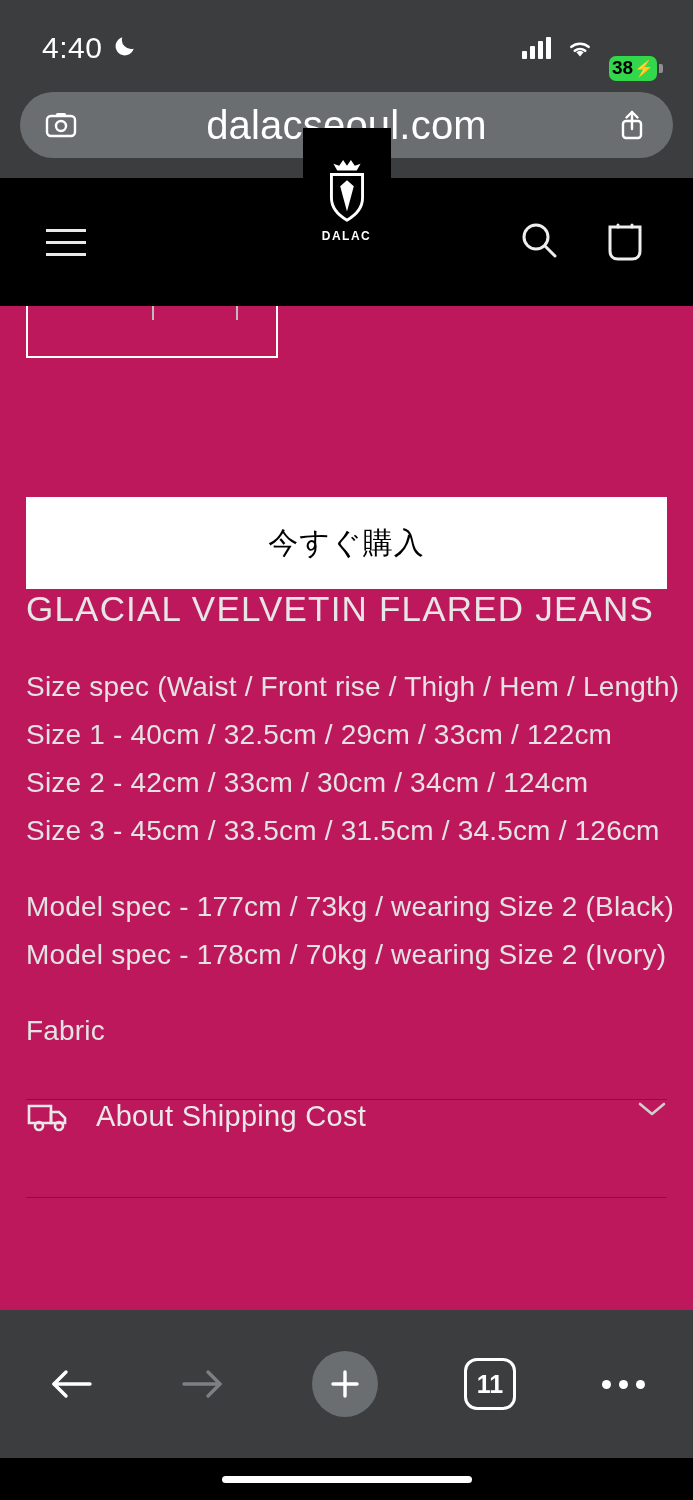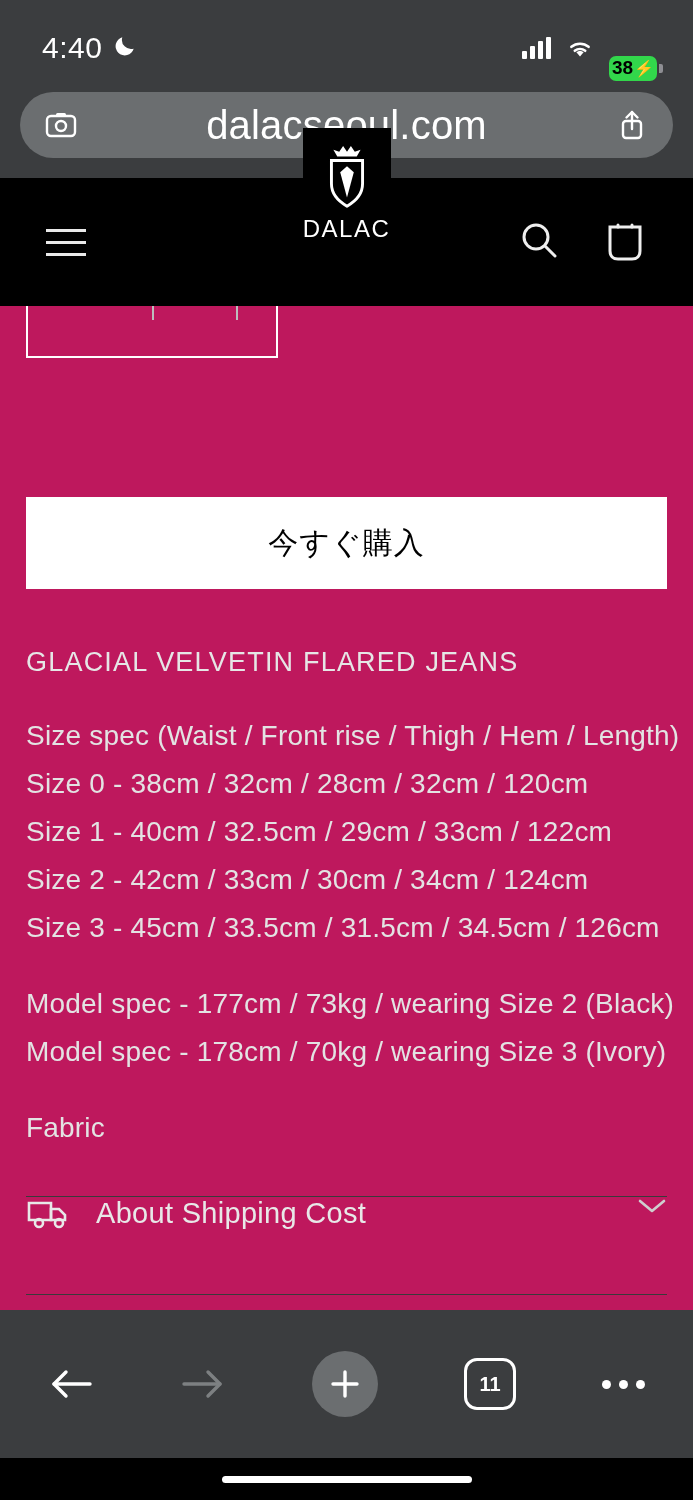--- a/index.html
+++ b/index.html
@@ -132,22 +132,22 @@
     background: #000;
     display: flex;
     flex-direction: column;
     align-items: center;
     justify-content: flex-end;
     padding-bottom: 10px;
   }
   .crest { width: 58px; height: 70px; margin-bottom: 2px; }
   .brand-name {
     color: #fff;
-    font-size: 24px;
-    font-weight: 400;
+    font-size: 12px;
+    font-weight: 700;
     letter-spacing: 1.5px;
     text-align: center;
   }
   .header-right { display: flex; align-items: center; gap: 42px; }
 
   
   .page {
     flex: 1 1 auto;
     background: #be185d;
     overflow: hidden;
@@ -182,22 +182,21 @@
     align-items: center;
     justify-content: center;
     letter-spacing: 1px;
   }
 
   .desc {
     padding: 0 26px;
     color: #dcdcdc;
   }
   .product-title {
-    margin-top: 58px;
-    font-size: 27px;
+    font-size: 35px;
     letter-spacing: 1.2px;
     color: #e6e6e6;
     font-family: "Liberation Sans Narrow", "Liberation Sans", sans-serif;
   }
   .spec-block { margin-top: 34px; }
   .spec-line {
     font-size: 28px;
     line-height: 48px;
     color: #e3e3e3;
     letter-spacing: 0.2px;
@@ -248,21 +247,21 @@
   }
   .tabs-btn {
     width: 52px;
     height: 52px;
     border: 3px solid #fff;
     border-radius: 13px;
     display: flex;
     align-items: center;
     justify-content: center;
     color: #fff;
-    font-size: 20px;
+    font-size: 25px;
     font-weight: 600;
   }
   .dots { display: flex; gap: 8px; }
   .dots i { width: 9px; height: 9px; border-radius: 50%; background: #fff; display: block; }
   .home-indicator-wrap {
     flex: 0 0 auto;
     height: 42px;
     background: #000;
     display: flex;
     align-items: center;
@@ -370,31 +369,30 @@
       <span class="tick t2"></span>
     </div>
 
     <div class="buy-button">今すぐ購入</div>
 
     <div class="desc">
       <div class="product-title">GLACIAL VELVETIN FLARED JEANS</div>
 
       <div class="spec-block">
         <div class="spec-line">Size spec (Waist / Front rise / Thigh / Hem / Length)</div>
-        <div class="spec-line">Size 0 - 38cm / 32cm / 28cm / 32cm / 120cm</div>
         <div class="spec-line">Size 1 - 40cm / 32.5cm / 29cm / 33cm / 122cm</div>
         <div class="spec-line">Size 2 - 42cm / 33cm / 30cm / 34cm / 124cm</div>
         <div class="spec-line">Size 3 - 45cm / 33.5cm / 31.5cm / 34.5cm / 126cm</div>
       </div>
 
       <div class="spec-gap"></div>
 
       <div>
         <div class="spec-line">Model spec - 177cm / 73kg / wearing Size 2 (Black)</div>
-        <div class="spec-line">Model spec - 178cm / 70kg / wearing Size 3 (Ivory)</div>
+        <div class="spec-line">Model spec - 178cm / 70kg / wearing Size 2 (Ivory)</div>
       </div>
 
       <div class="spec-gap"></div>
 
       <div>
         <div class="spec-line">Fabric</div>
       </div>
     </div>
 
     <div class="divider"></div>

